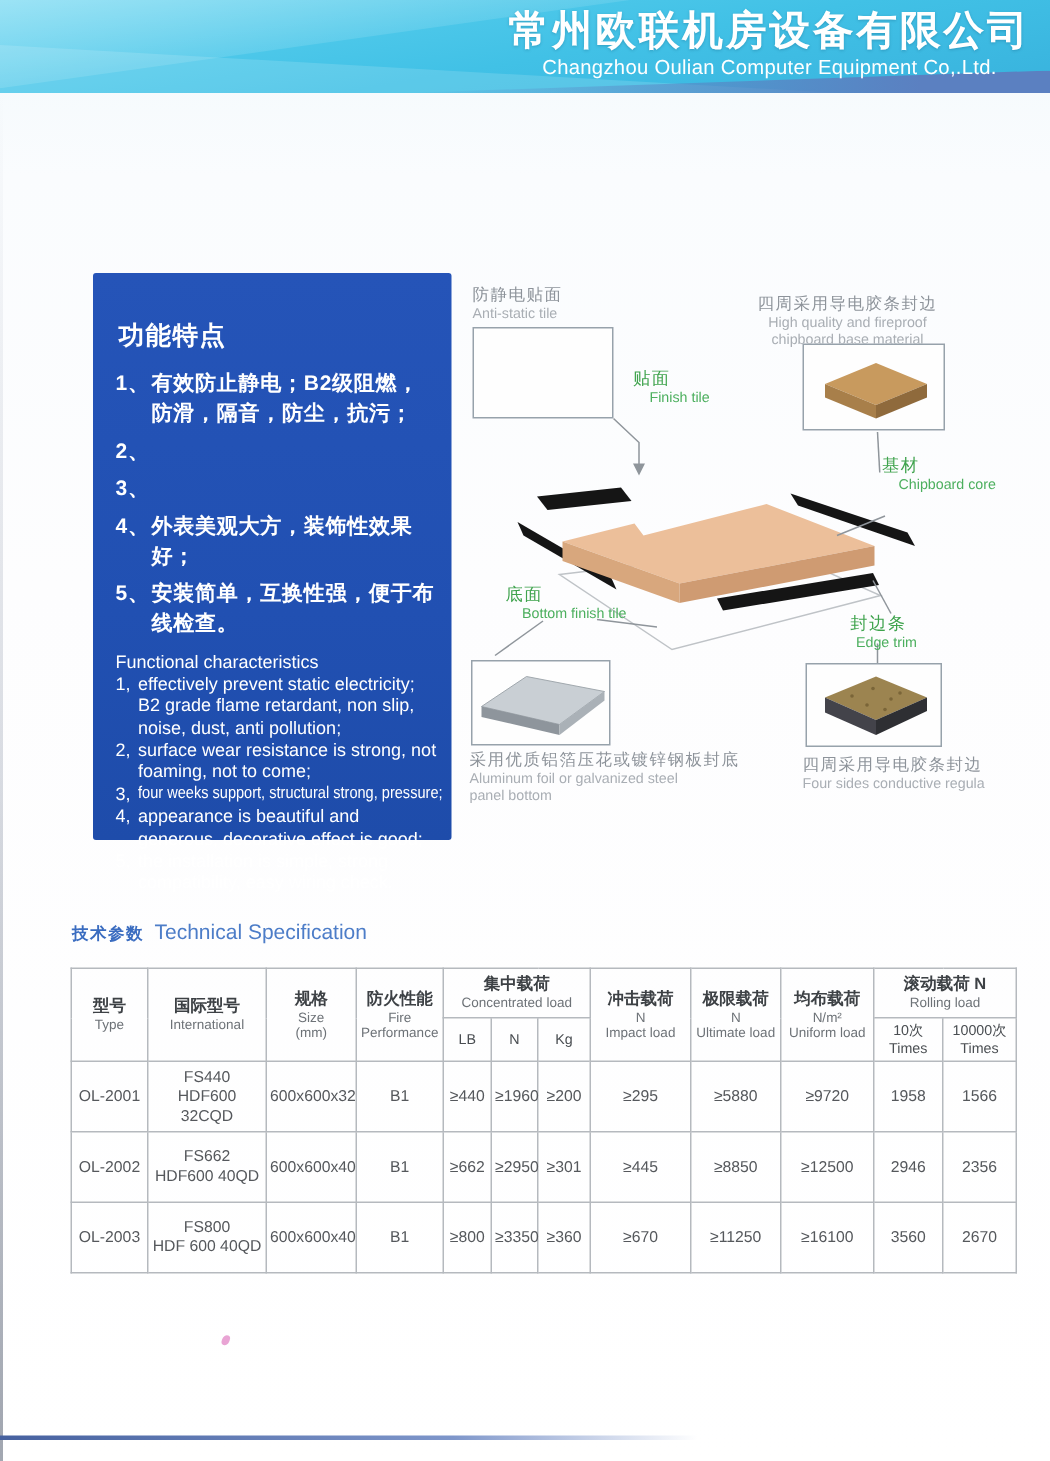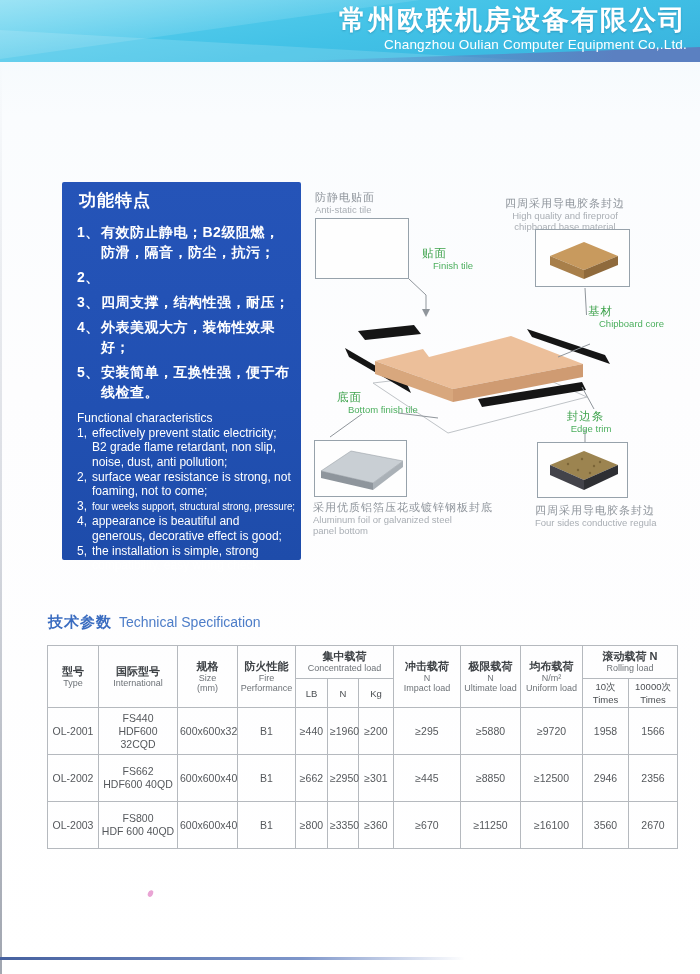--- a/index.html
+++ b/index.html
@@ -12,49 +12,49 @@
   .hdr{position:absolute;left:0;top:0;width:700px;height:62px;
     background:linear-gradient(170deg,#5fd2ef 0%,#41c1e6 55%,#38b2dd 100%);overflow:hidden;}
   .hdr .wedge-light{position:absolute;left:0;top:0;width:420px;height:62px;
     background:linear-gradient(to bottom right,rgba(255,255,255,.38),rgba(255,255,255,0) 70%);
     clip-path:polygon(0 0,100% 0,0 95%);}
   .hdr .wedge-light2{position:absolute;left:0;bottom:0;width:560px;height:40px;
     background:rgba(255,255,255,.14);clip-path:polygon(0 20%,100% 100%,0 100%);}
   .hdr .wedge-dark{position:absolute;right:0;bottom:0;width:430px;height:15px;
     background:linear-gradient(to right,rgba(90,125,195,0),#5b80c1 80%);
     clip-path:polygon(0 100%,100% 0,100% 100%);}
-  .company{position:absolute;right:13px;top:3px;text-align:right;color:#fff;}
+  .company{position:absolute;right:13px;top:3px;text-align:center;color:#fff;}
   .company-cn{font-size:27px;font-weight:bold;letter-spacing:2px;line-height:34px;
     text-shadow:0 1px 2px rgba(0,60,90,.25);}
   .company-en{font-size:13.5px;line-height:15px;letter-spacing:.2px;}
   
   .features{position:absolute;left:62px;top:182px;width:239px;height:378px;
     background:linear-gradient(180deg,#2554b8 0%,#2150b2 60%,#1e4caa 100%);
-    color:#fff;box-sizing:border-box;padding:5px 10px 0 15px;border-radius:2px;}
+    color:#fff;box-sizing:border-box;padding:28px 10px 0 15px;border-radius:2px;}
   .feat-title{font-size:17px;font-weight:bold;letter-spacing:1px;margin:2px 0 10px 2px;}
   .cn-item{display:flex;font-size:14px;font-weight:600;line-height:20px;margin-bottom:5px;letter-spacing:.5px;}
   .cn-item .num{flex:none;width:24px;}
   .en-block{margin-top:9px;font-size:12px;line-height:14.2px;}
   .en-title{margin-bottom:1px;}
   .en-item{display:flex;margin-bottom:1px;}
   .en-item .num{flex:none;width:15px;}
   .en-item.small .txt{display:block;white-space:nowrap;font-size:11.3px;
     transform:scaleX(.86);transform-origin:0 50%;}
   
   .diagram{position:absolute;left:305px;top:185px;width:395px;height:400px;}
   .dlab-cn{font-size:11px;color:#8d939a;line-height:13px;letter-spacing:1px;}
   .dlab-en{font-size:9.5px;color:#a9aeb4;line-height:11px;}
   .glab-cn{font-size:11.5px;color:#3fa34d;line-height:13px;letter-spacing:1px;}
   .glab-en{font-size:9.5px;color:#4caf5e;line-height:11px;margin-left:11px;}
   .abs{position:absolute;}
   .samplebox{position:absolute;background:#fefefe;border:1px solid #97a2ab;box-sizing:border-box;}
   .dsvg{position:absolute;left:0;top:0;}
   
   .spec-title{position:absolute;left:48px;top:613px;display:flex;align-items:baseline;gap:7px;}
-  .spec-title .cn{font-size:15px;font-weight:bold;color:#3a6cc0;letter-spacing:1px;}
+  .spec-title .cn{font-size:11px;font-weight:bold;color:#3a6cc0;letter-spacing:1px;}
   .spec-title .en{font-size:14px;color:#4d7dc8;}
   table.spec{position:absolute;left:47px;top:645px;width:630px;border-collapse:collapse;
     table-layout:fixed;}
   table.spec th,table.spec td{border:1px solid #b5b9be;text-align:center;vertical-align:middle;
     padding:1px 2px;}
   .hcn{font-size:11px;color:#3d4145;font-weight:bold;line-height:13px;}
   .hen{font-size:9px;color:#6d7277;font-weight:normal;line-height:10.5px;}
   .hsub{font-size:9.5px;color:#4a4e52;font-weight:normal;}
   table.spec td{font-size:10.5px;color:#55585c;height:44px;}
   td.typecell{color:#83878c;}
@@ -87,21 +87,20 @@
 
   <div class="cn-item">
     <span class="num">1、</span>
     <span class="txt">有效防止静电；B2级阻燃，防滑，隔音，防尘，抗污；</span>
   </div>
   <div class="cn-item">
     <span class="num">2、</span>
   </div>
   <div class="cn-item">
     <span class="num">3、</span>
-    <span class="txt">四周支撑，结构性强，耐压；</span>
   </div>
   <div class="cn-item">
     <span class="num">4、</span>
     <span class="txt">外表美观大方，装饰性效果好；</span>
   </div>
   <div class="cn-item">
     <span class="num">5、</span>
     <span class="txt">安装简单，互换性强，便于布线检查。</span>
   </div>
 

